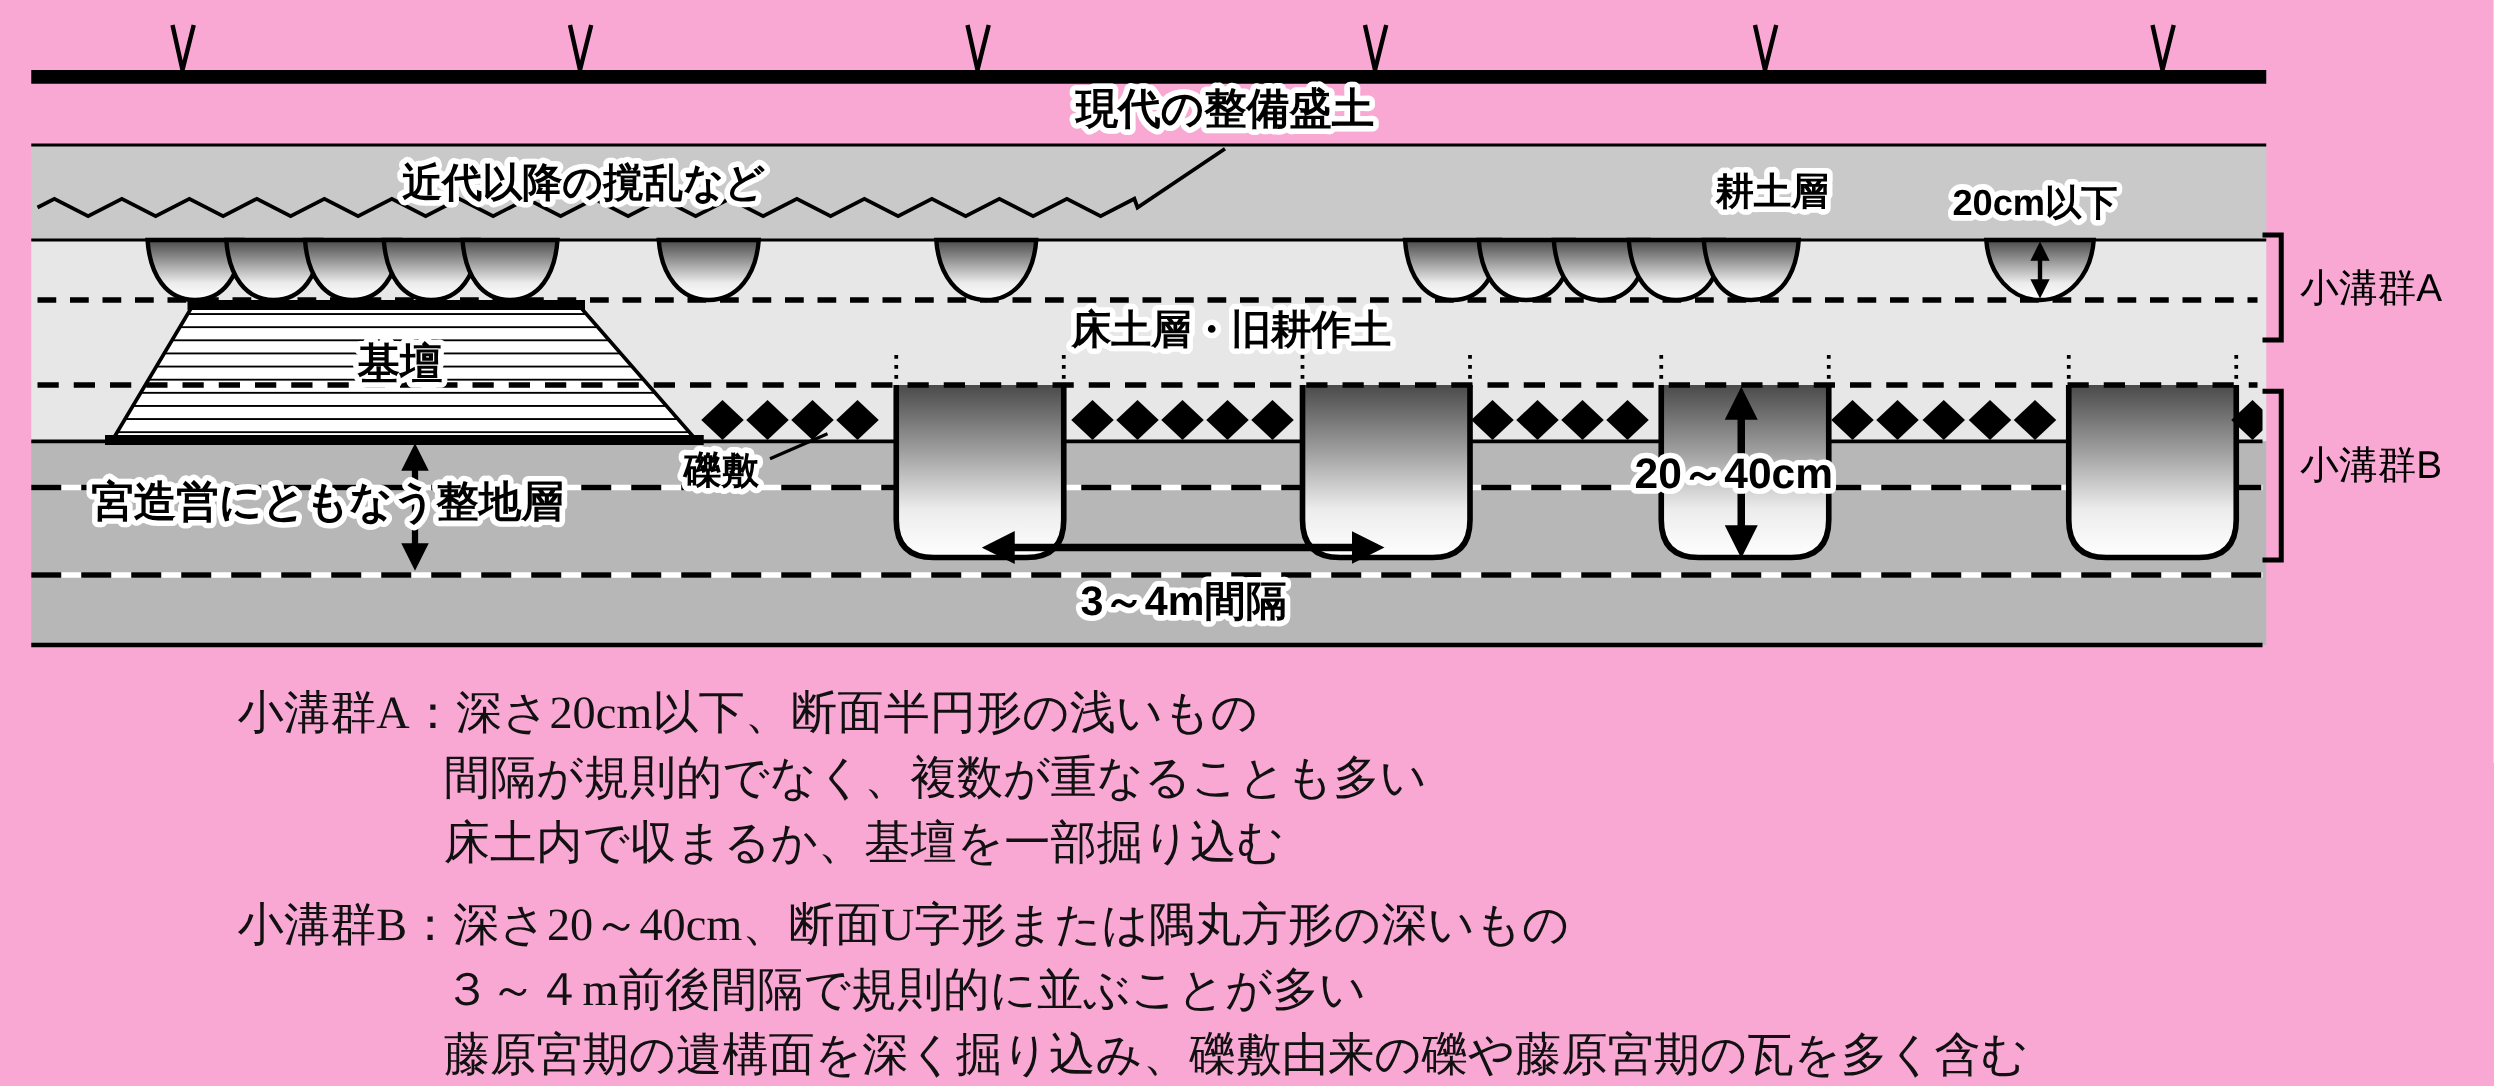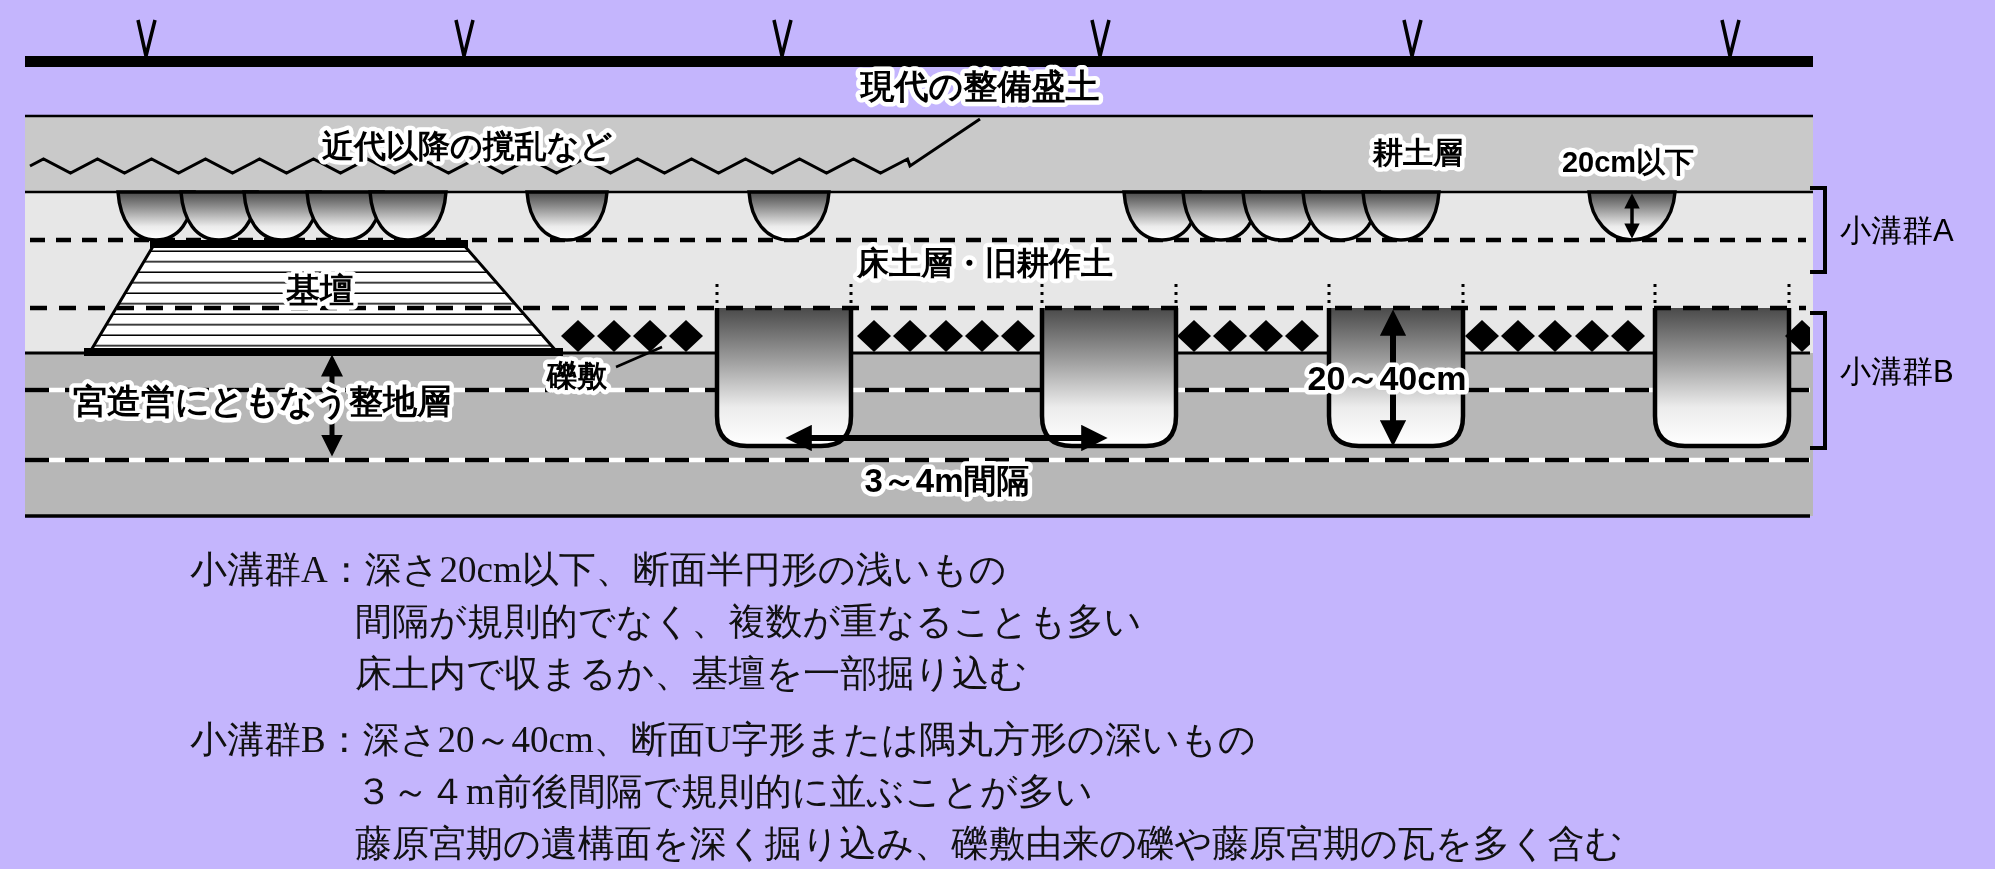--- a/index.html
+++ b/index.html
@@ -1,17 +1,17 @@
 <!DOCTYPE html>
 <html><head>
 <meta charset="utf-8">
 <style>
   html,body { margin:0; padding:0; background:#ffffff; }
   .stage {
-    position:relative; width:1995px; height:869px; background:#c4b5fd;
+    position:relative; width:1995px; height:869px; background:#f9a8d4;
     font-family:"Liberation Sans", sans-serif; overflow:hidden;
   }
   svg { display:block; }
   text { user-select:none; }
   .halo {
     font-family:"Liberation Sans", sans-serif;
     font-weight:bold; fill:#000;
     stroke:#ffffff; stroke-width:9px; stroke-linejoin:round;
     paint-order:stroke;
   }

